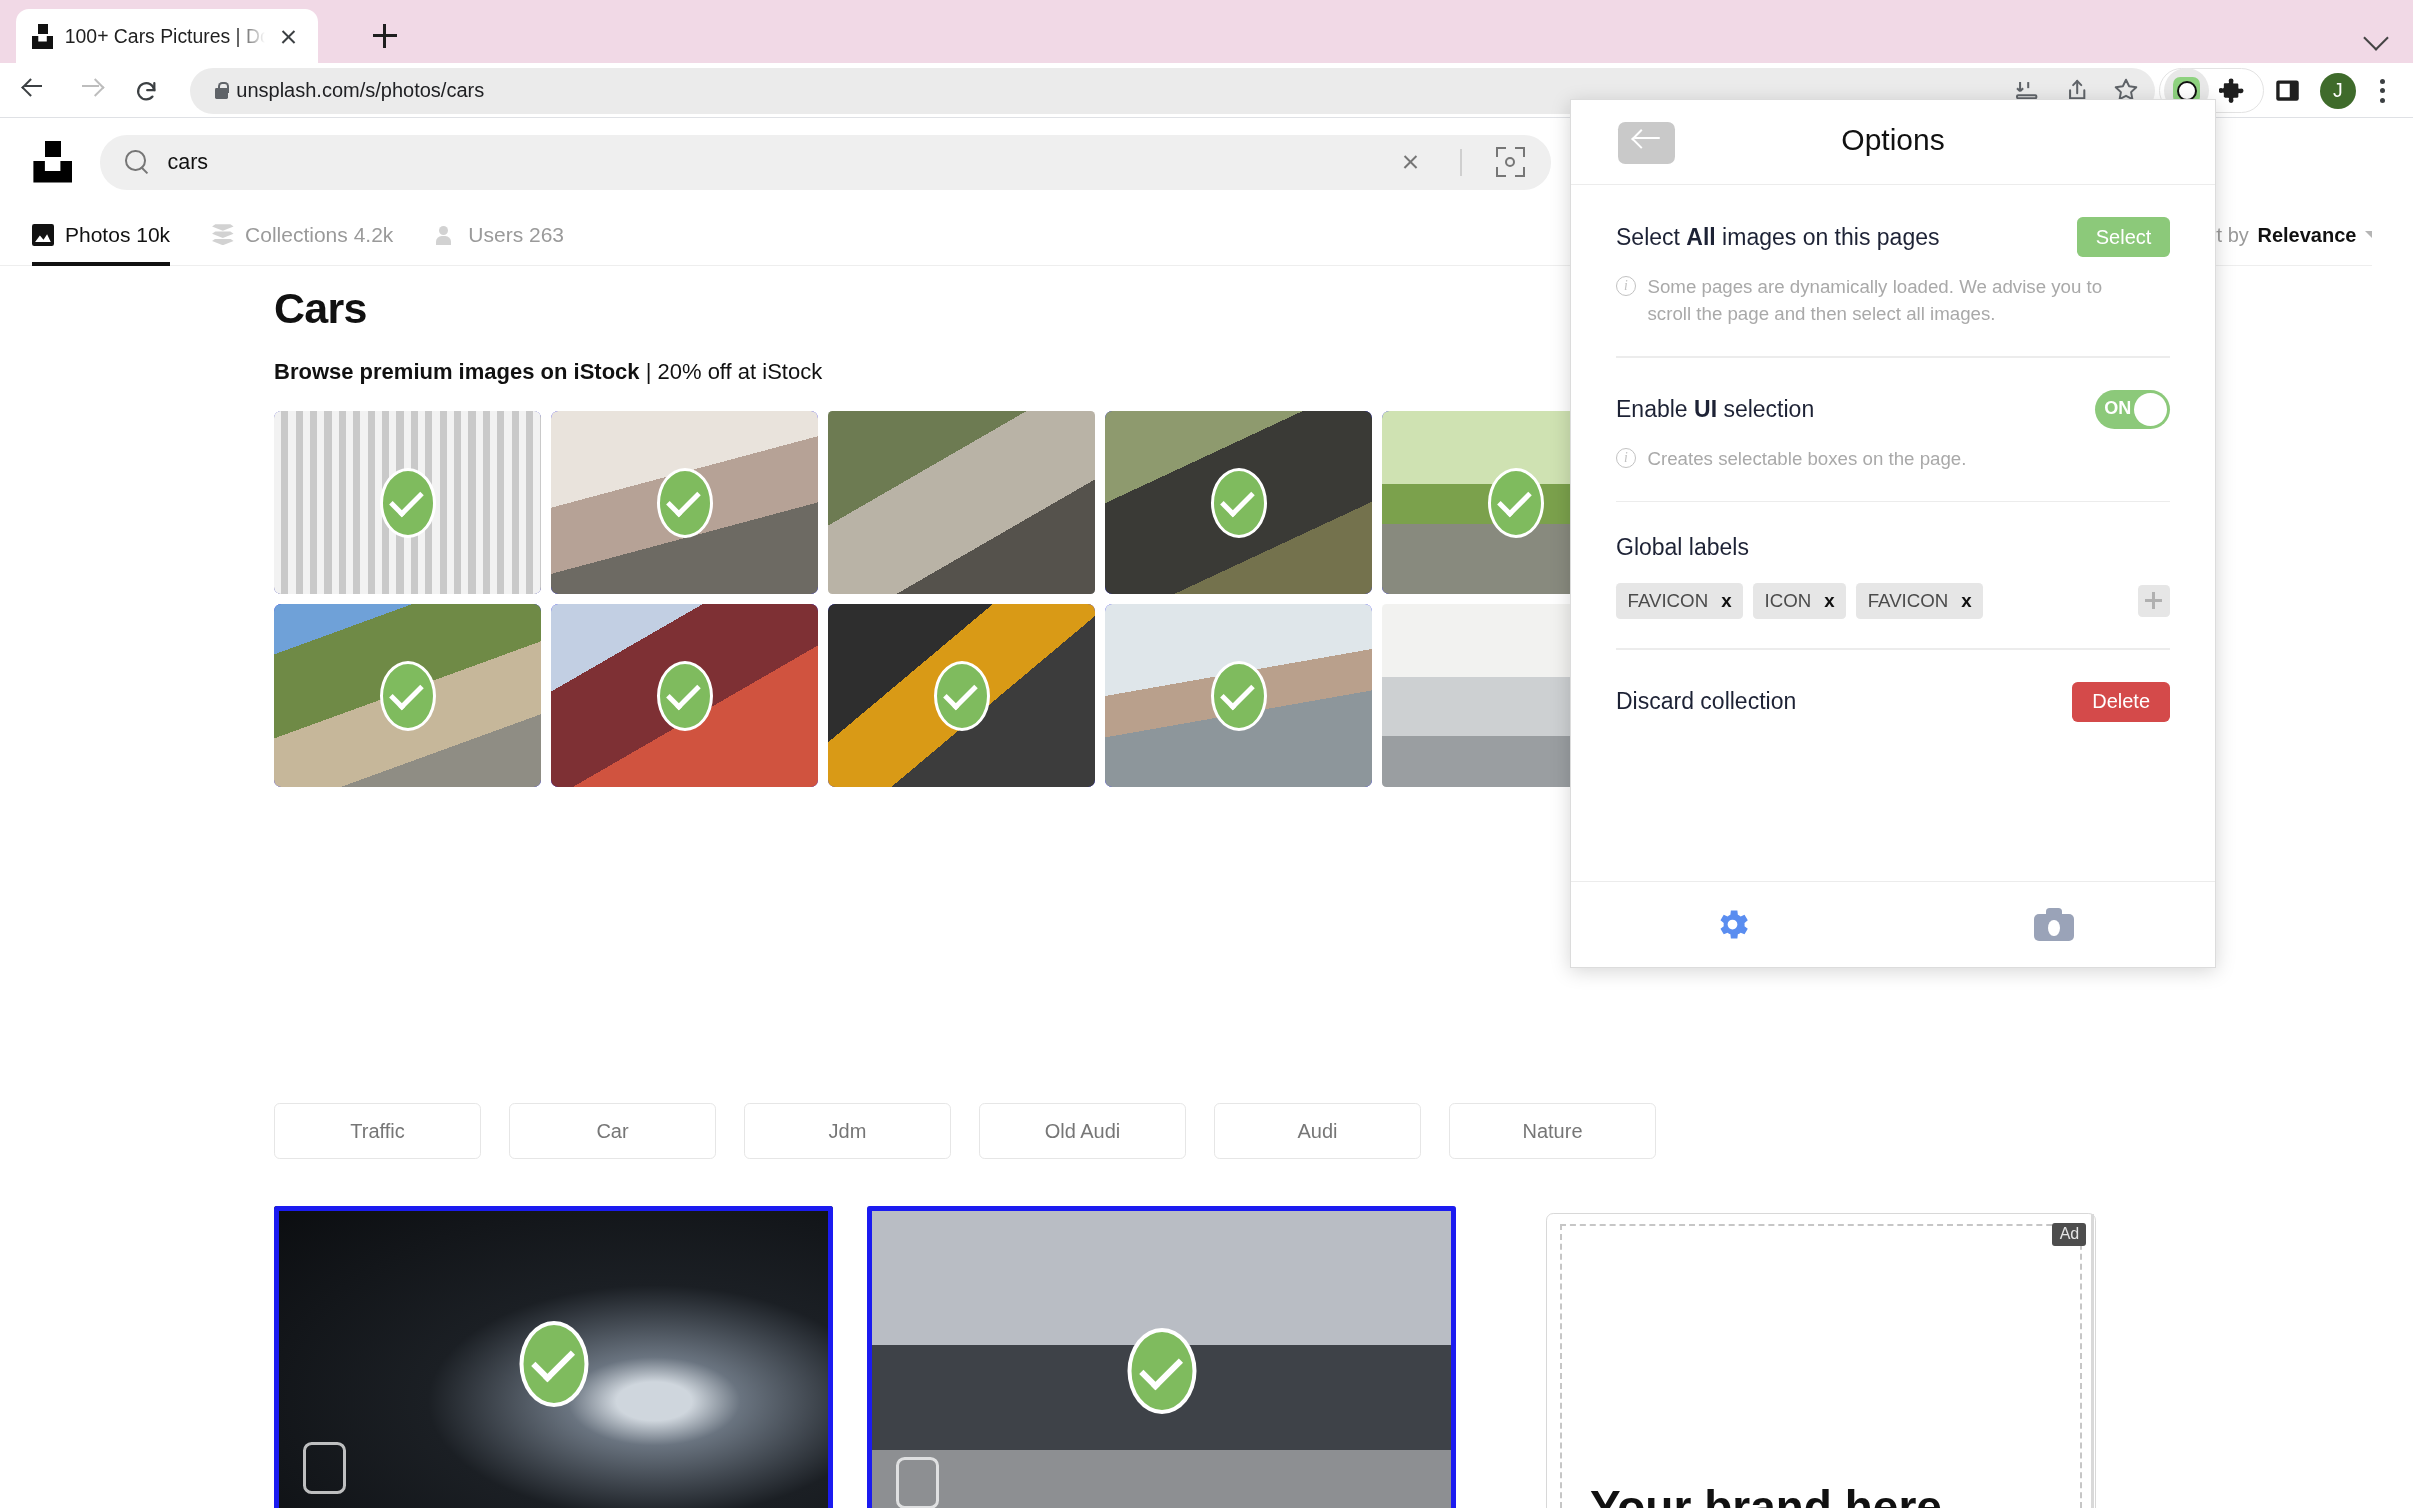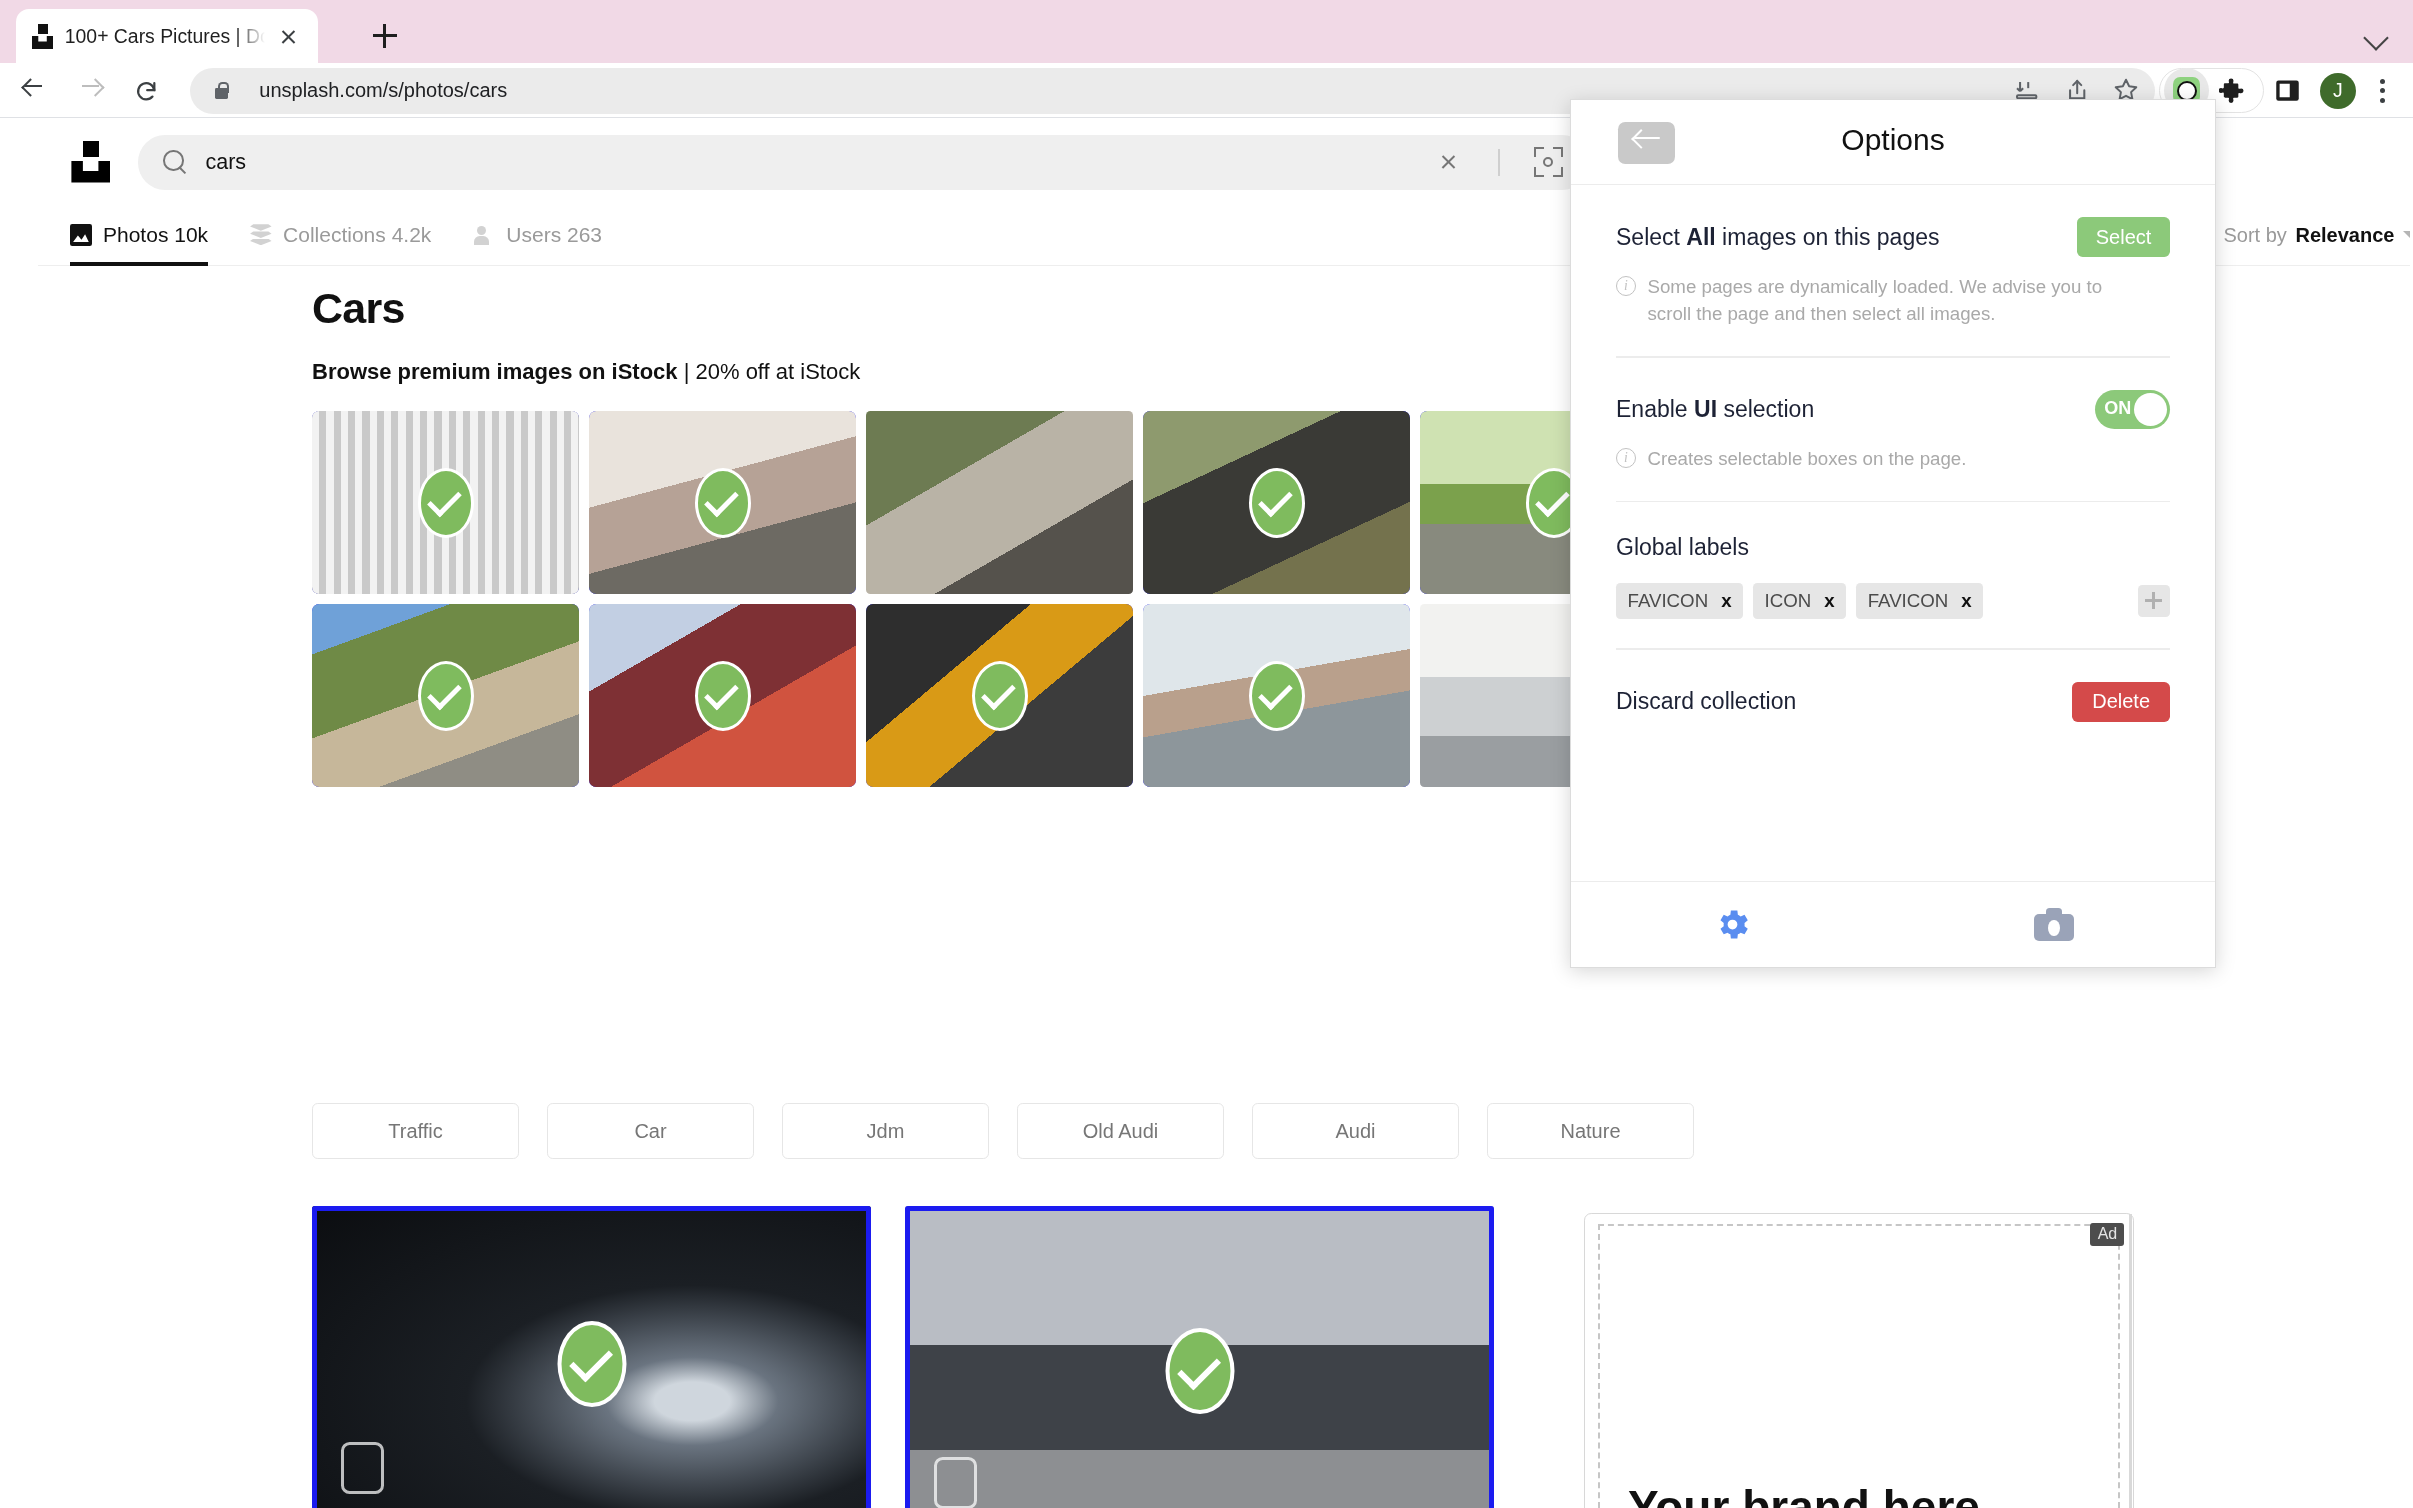--- a/index.html
+++ b/index.html
@@ -69,21 +69,21 @@
   }
   .arrow-r::before { background:#bdbdbd; }
   .arrow-r::after {
     content:""; position:absolute; left:21.5px; top:13.6px; width:10.8px; height:10.8px;
     border-right:2.2px solid #bdbdbd; border-top:2.2px solid #bdbdbd; transform: rotate(45deg);
   }
   .reload { margin-left: 8.6px; }
   .reload svg { position:absolute; left:11.5px; top:11.5px; }
   .omnibox {
     margin-left: 20px; flex: 1; height: 46px; background: #ebebeb; border-radius: 24.4px;
-    display: flex; align-items: center; padding: 0 23px; gap: 28px; position: relative;
+    display: flex; align-items: center; padding: 0 23px; gap: 5px; position: relative;
   }
   .lock { width: 18.7px; height: 21.5px; position: relative; flex: 0 0 18.7px; }
   .lock::before {
     content:""; position:absolute; left:2.9px; top:8.6px; width:13px; height:10.8px; background:#5f6368; border-radius:1.4px;
   }
   .lock::after {
     content:""; position:absolute; left:5.7px; top:2.2px; width:7.2px; height:8.6px;
     border:2.2px solid #5f6368; border-bottom:none; border-radius:4.3px 4.3px 0 0;
   }
   .url { font-size: 20px; color: #202124; }
@@ -112,21 +112,21 @@
     width: 36px; height: 36px; border-radius:50%; background:#3f6b2b; color:#fff;
     display:flex; align-items:center; justify-content:center; font-size:19.4px; margin: 0 7.2px;
   }
   .kebab { width: 37px; height: 43px; position: relative; }
   .kebab i {
     position:absolute; left: 16.5px; width: 5px; height: 5px; border-radius:50%; background:#3c4043; display:block;
   }
   .kebab i:nth-child(1){ top: 10px; } .kebab i:nth-child(2){ top: 19.4px; } .kebab i:nth-child(3){ top: 29px; }
 
   
-  .page { position:absolute; left:0; top:119px; width:2372px; height:1390px; background:#fff; overflow:hidden;margin-left:38px; }
+  .page { position:absolute; left:0; top:119px; width:2372px; height:1390px; background:#fff; overflow:hidden; }
   .site-header {
     position:absolute; left:0; top:0; width:2413px; height:86px;
     display:flex; align-items:center; padding: 0 32px; gap: 26px;
   }
   .unsplash-logo { width: 42px; height: 42px; position: relative; flex:0 0 42px; }
   .unsplash-logo::before { content:""; position:absolute; left:13px; top:0; width:16px; height:16px; background:#000; }
   .unsplash-logo::after {
     content:""; position:absolute; left:1.4px; top:20px; width:39px; height:21.5px; background:#000;
     clip-path: polygon(0 0, 11.5px 0, 11.5px 10px, 27px 10px, 27px 0, 39px 0, 39px 21.5px, 0 21.5px);
   }

